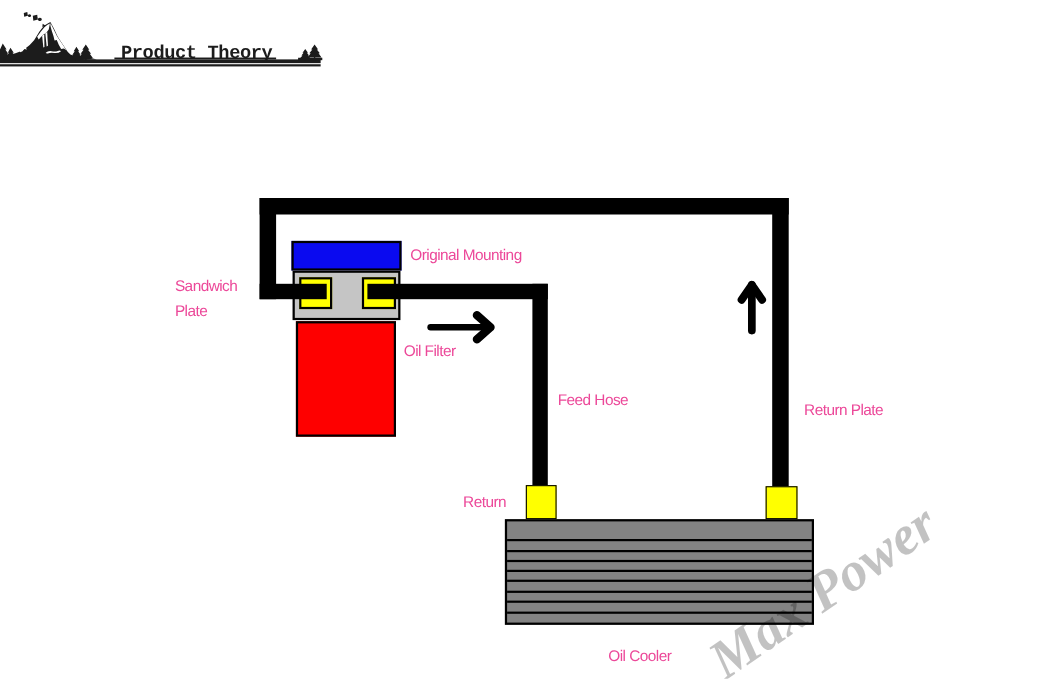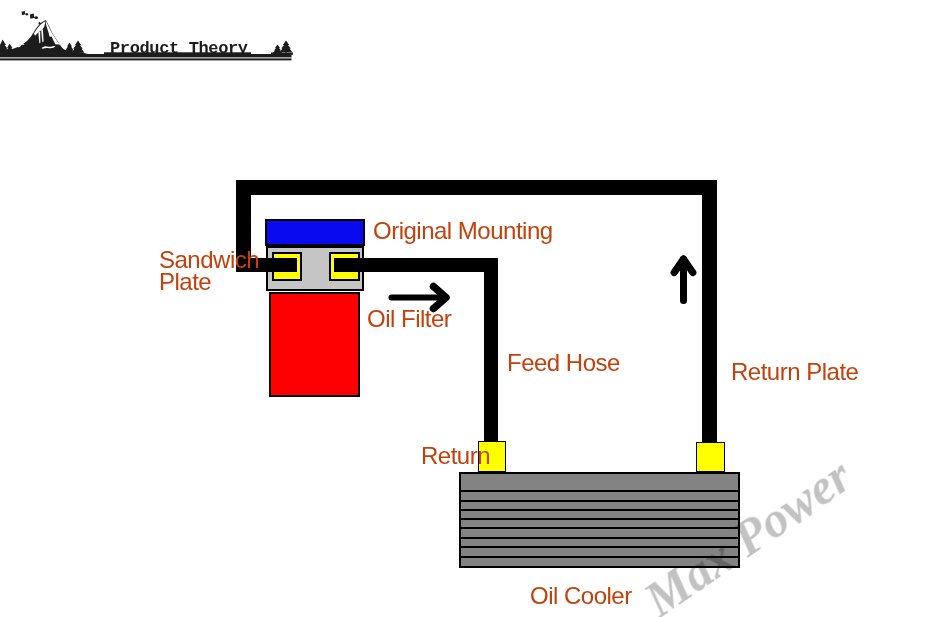--- a/index.html
+++ b/index.html
@@ -1,20 +1,20 @@
 <!DOCTYPE html>
 <html><head>
 <meta charset="utf-8">
 <style>
   html,body{margin:0;padding:0;}
   body{width:950px;height:617px;position:relative;background:#ffffff;
        font-family:"Liberation Sans",sans-serif;overflow:hidden;}
   .abs{position:absolute;}
   .pipe{position:absolute;background:#000000;}
-  .lbl{position:absolute;color:#c2410c;font-size:24px;line-height:22px;white-space:nowrap;letter-spacing:-0.5px;transform:translateZ(0);}
+  .lbl{position:absolute;color:#ec4899;font-size:14px;line-height:22px;white-space:nowrap;letter-spacing:-0.5px;transform:translateZ(0);}
 </style>
 </head>
 <body>
 
 <svg class="abs" style="left:0;top:0" width="300" height="66" viewBox="0 0 300 66">
   <g fill="#1c1c1c" stroke="none">
 
     <rect x="0" y="54" width="291.5" height="3.4"></rect>
 
     <rect x="0" y="58.4" width="291.5" height="2"></rect>
@@ -91,18 +91,18 @@
   <path d="M20.5,11 L20.5,52.5" stroke="#000" stroke-width="7" stroke-linecap="round"></path>
   <path d="M11.2,24.5 L20.5,11 L29.8,24.5" stroke="#000" stroke-width="7.2" stroke-linecap="round" stroke-linejoin="round" fill="none"></path>
 </svg>
 
 <div class="lbl" style="left:373px;top:220px">Original Mounting</div>
 <div class="lbl" style="left:159px;top:249px">Sandwich<br>Plate</div>
 <div class="lbl" style="left:367px;top:308px">Oil Filter</div>
 <div class="lbl" style="left:507px;top:352px">Feed Hose</div>
 <div class="lbl" style="left:731px;top:361px">Return Plate</div>
 <div class="lbl" style="left:421px;top:445px">Return</div>
-<div class="lbl" style="left:530px;top:585px">Oil Cooler</div>
+<div class="lbl" style="left:553px;top:585px">Oil Cooler</div>
 
 <div class="abs" style="left:661px;top:581px;height:40px;line-height:40px;
      transform-origin:0 100%;transform:rotate(-34.5deg);
      font-family:'Liberation Serif',serif;font-style:italic;font-weight:bold;font-size:50px;
      color:rgba(0,0,0,0.24);white-space:nowrap;">Max Power</div>
 
 </body></html>

